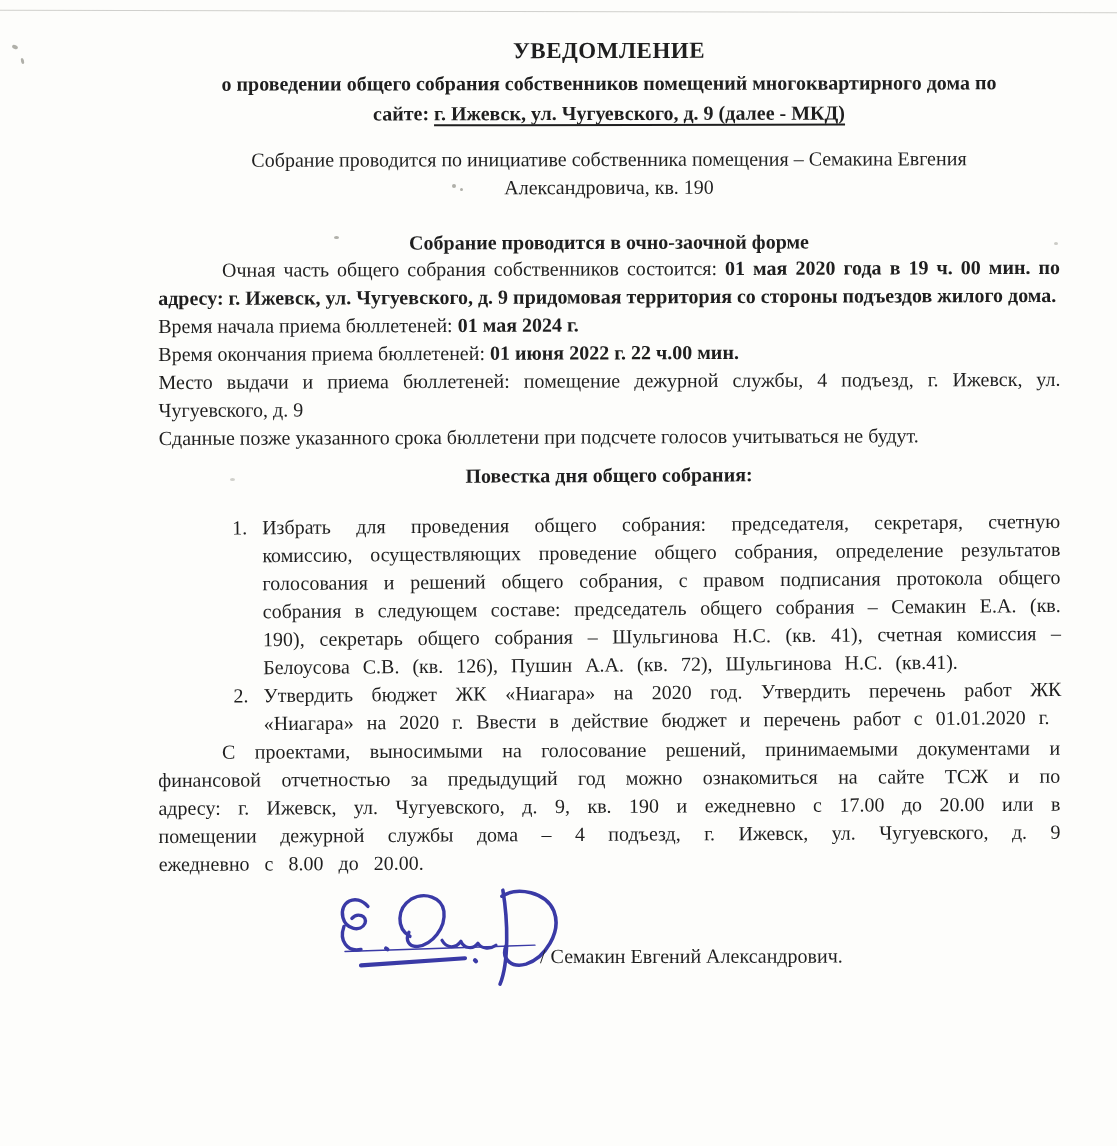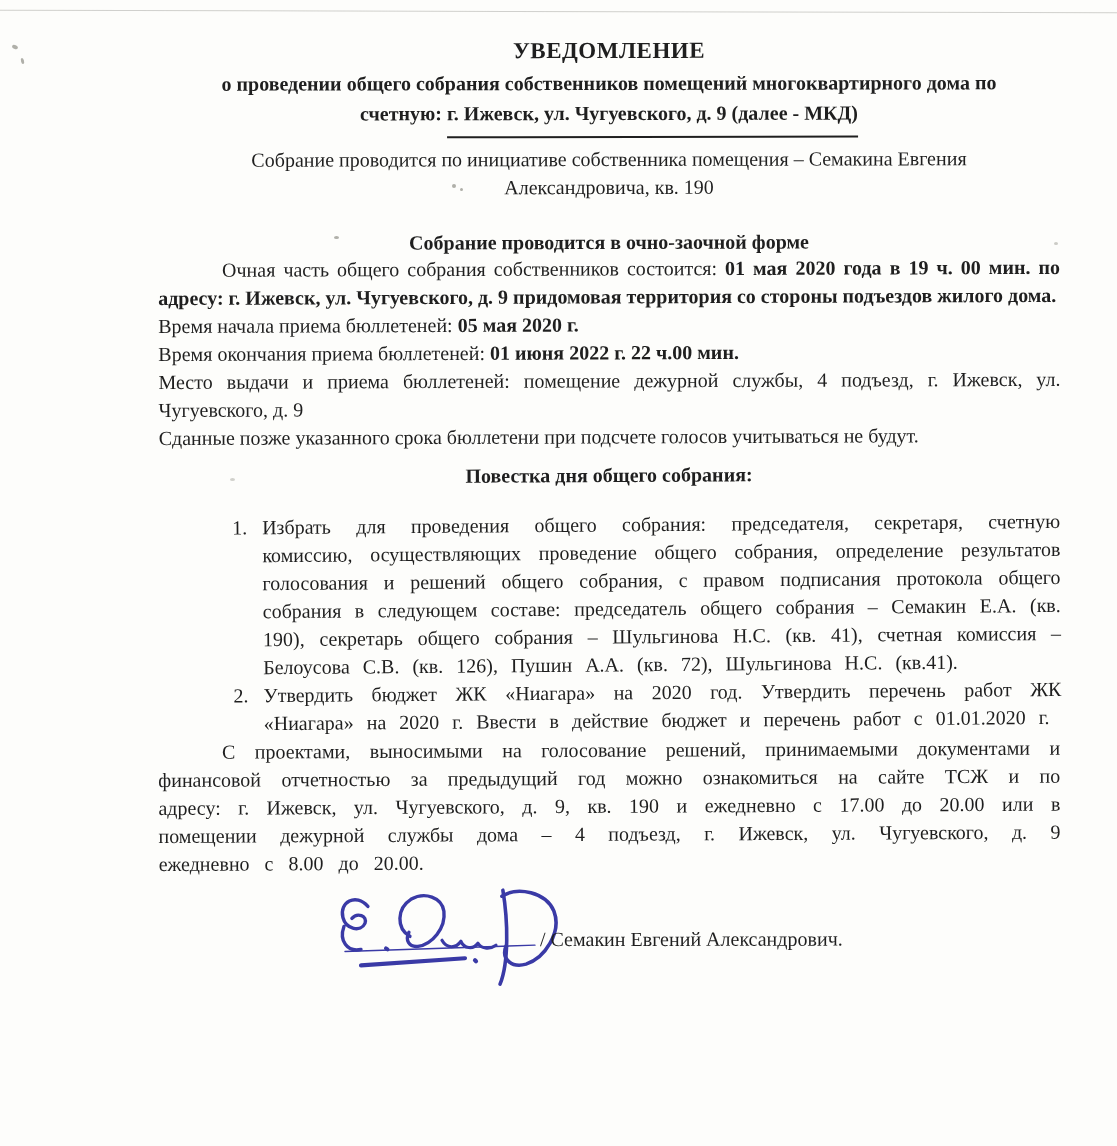--- a/index.html
+++ b/index.html
@@ -23,21 +23,21 @@
   .sp6 { left:230px; top:478px; width:5px; height:3px; opacity:.4; }
   .sp7 { left:1054px; top:242px; width:4px; height:3px; opacity:.45; }
 
   .content { position:relative; padding:36px 57px 0 158px;font-family:Liberation Serif, serif; }
   .line { line-height:28px; font-size:20px; }
 
   .doc-title { text-align:center; font-weight:bold; font-size:23px; line-height:30px;
     letter-spacing:.5px; transform:rotate(-.1deg); }
   .doc-subtitle { margin-top:2px; text-align:center; font-weight:bold; font-size:20px;
     line-height:30px; transform:rotate(-.1deg); }
-  .u { border-bottom:2.5px solid #1f1f1f; padding-bottom:12px;margin-top:12px; }
+  .u { border-bottom:2.5px solid #1f1f1f; padding-bottom:0px;margin-top:12px; }
 
   .initiator { margin-top:17px; text-align:center; font-size:20px; line-height:28px;
     transform:rotate(-.12deg); }
 
   .form-heading { margin-top:27px; text-align:center; font-weight:bold; font-size:20px;
     line-height:28px; transform:rotate(-.15deg); }
 
   .meeting { transform:rotate(-.2deg); transform-origin:left top; }
   .meeting p { margin:0; text-align:justify; }
   .p-indent { text-indent:64px; }
@@ -48,21 +48,21 @@
   .agenda { margin-top:25px; transform:rotate(-.45deg); transform-origin:left top; }
   .agenda-item { position:relative; padding-left:104px; text-align:justify;
     font-size:20px; line-height:28px; word-spacing:8px; }
   .agenda-num { position:absolute; left:74px; top:0; word-spacing:normal; }
 
   .closing { margin:0; text-align:justify; text-indent:64px; font-size:20px;
     line-height:28px; word-spacing:10px; transform:rotate(-.28deg);
     transform-origin:left top; }
 
   .sig-block { position:relative; margin-top:14px; height:140px; transform:rotate(-.1deg); }
-  .sig-name { position:absolute; left:382px; top:33px; font-size:20px; line-height:28px;
+  .sig-name { position:absolute; left:382px; top:50px; font-size:20px; line-height:28px;
     white-space:nowrap; }
   .sig-svg { position:absolute; left:172px; top:-8px; }
   .ink { stroke:var(--ink,#3a3aa6); fill:none; stroke-linecap:round; stroke-linejoin:round; }
 </style>
 </head>
 <body>
 
 <div class="page">
 
   <div class="scan-top-line"></div>
@@ -73,33 +73,33 @@
   <div class="speckle sp5"></div>
   <div class="speckle sp6"></div>
   <div class="speckle sp7"></div>
 
   <div class="content">
 
     <div class="doc-title">УВЕДОМЛЕНИЕ</div>
 
     <div class="doc-subtitle">
       <div>о проведении общего собрания собственников помещений многоквартирного дома по</div>
-      <div><span>счетную: </span><span class="u">г. Ижевск, ул. Чугуевского, д. 9 (далее - МКД)</span></div>
+      <div><span>сайте: </span><span class="u">г. Ижевск, ул. Чугуевского, д. 9 (далее - МКД)</span></div>
     </div>
 
     <div class="initiator">
       <div>Собрание проводится по инициативе собственника помещения – Семакина Евгения</div>
       <div>Александровича, кв. 190</div>
     </div>
 
     <div class="form-heading">Собрание проводится в очно-заочной форме</div>
 
     <div class="meeting line">
       <p class="p-indent"><span>Очная часть общего собрания собственников состоится: </span><b>01 мая 2020 года в 19 ч. 00 мин. по адресу: г. Ижевск, ул. Чугуевского, д. 9 придомовая территория со стороны подъездов жилого дома.</b></p>
-      <p><span>Время начала приема бюллетеней: </span><b>05 мая 2020 г.</b></p>
+      <p><span>Время начала приема бюллетеней: </span><b>01 мая 2024 г.</b></p>
       <p><span>Время окончания приема бюллетеней: </span><b>01 июня 2022 г. 22 ч.00 мин.</b></p>
       <p>Место выдачи и приема бюллетеней: помещение дежурной службы, 4 подъезд, г. Ижевск, ул. Чугуевского, д. 9</p>
       <p>Сданные позже указанного срока бюллетени при подсчете голосов учитываться не будут.</p>
     </div>
 
     <div class="agenda-heading">Повестка дня общего собрания:</div>
 
     <div class="agenda">
       <div class="agenda-item">
         <span class="agenda-num">1.</span>

